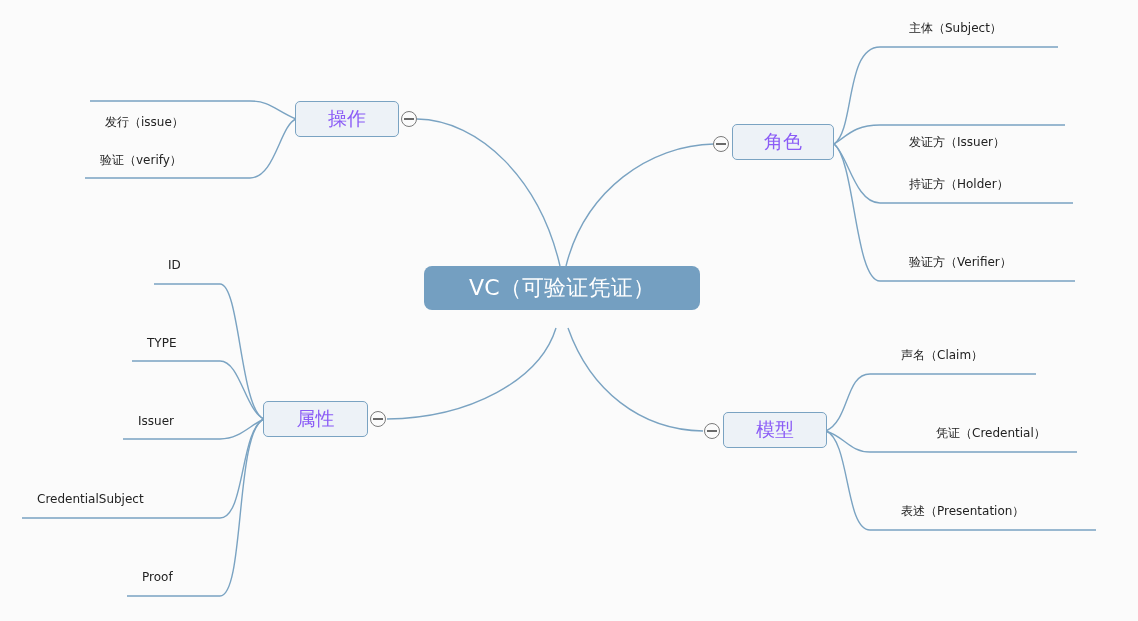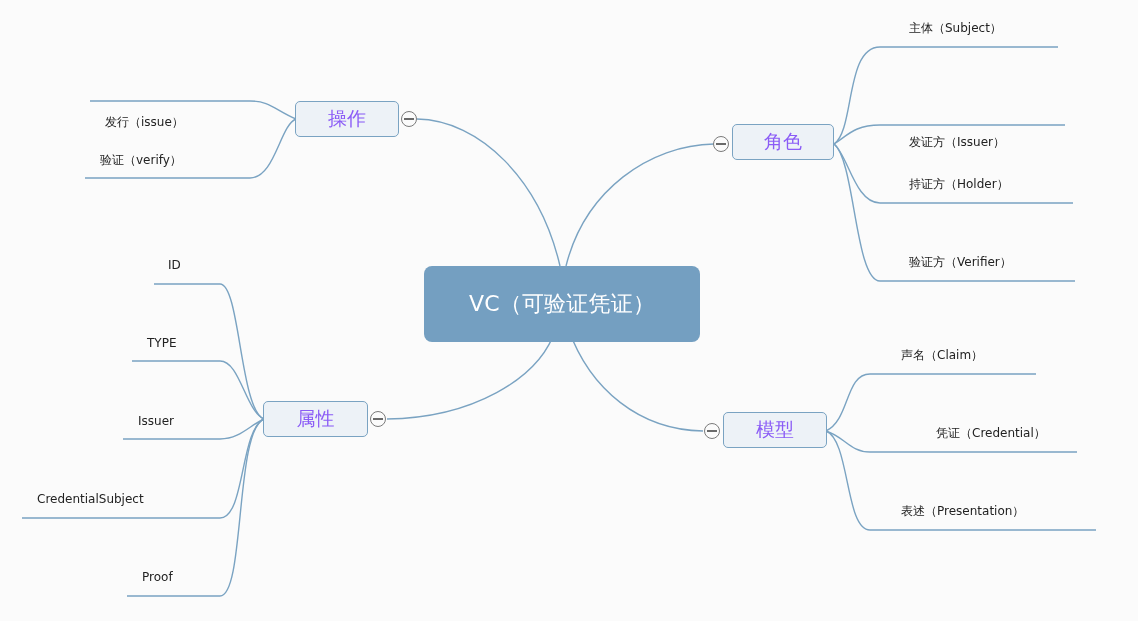--- a/index.html
+++ b/index.html
@@ -5,21 +5,21 @@
   html, body { margin: 0; padding: 0; }
   body {
     width: 1138px; height: 621px; position: relative; overflow: hidden;
     background: #fbfbfb;
     font-family: "DejaVu Sans", "Liberation Sans", sans-serif;
     color: #222;
   }
   svg.links { position: absolute; left: 0; top: 0; width: 1138px; height: 621px; }
   .links path { fill: none; stroke: #7aa3c2; stroke-width: 1.4; }
   .root {
-    position: absolute; left: 424px; top: 266px; width: 276px; height: 76px;
+    position: absolute; left: 424px; top: 266px; width: 276px; height: 44px;
     background: #749fc1; border-radius: 8px; color: #fff;
     display: flex; align-items: center; justify-content: center;
     font-size: 22px; letter-spacing: 0.2px;
   }
   .topic {
     position: absolute; height: 36px; box-sizing: border-box;
     background: #edf2f7; border: 1.5px solid #7aa3c2; border-radius: 5px;
     display: flex; align-items: center; justify-content: center;
     font-size: 19px; color: #8b5cf6;
   }

